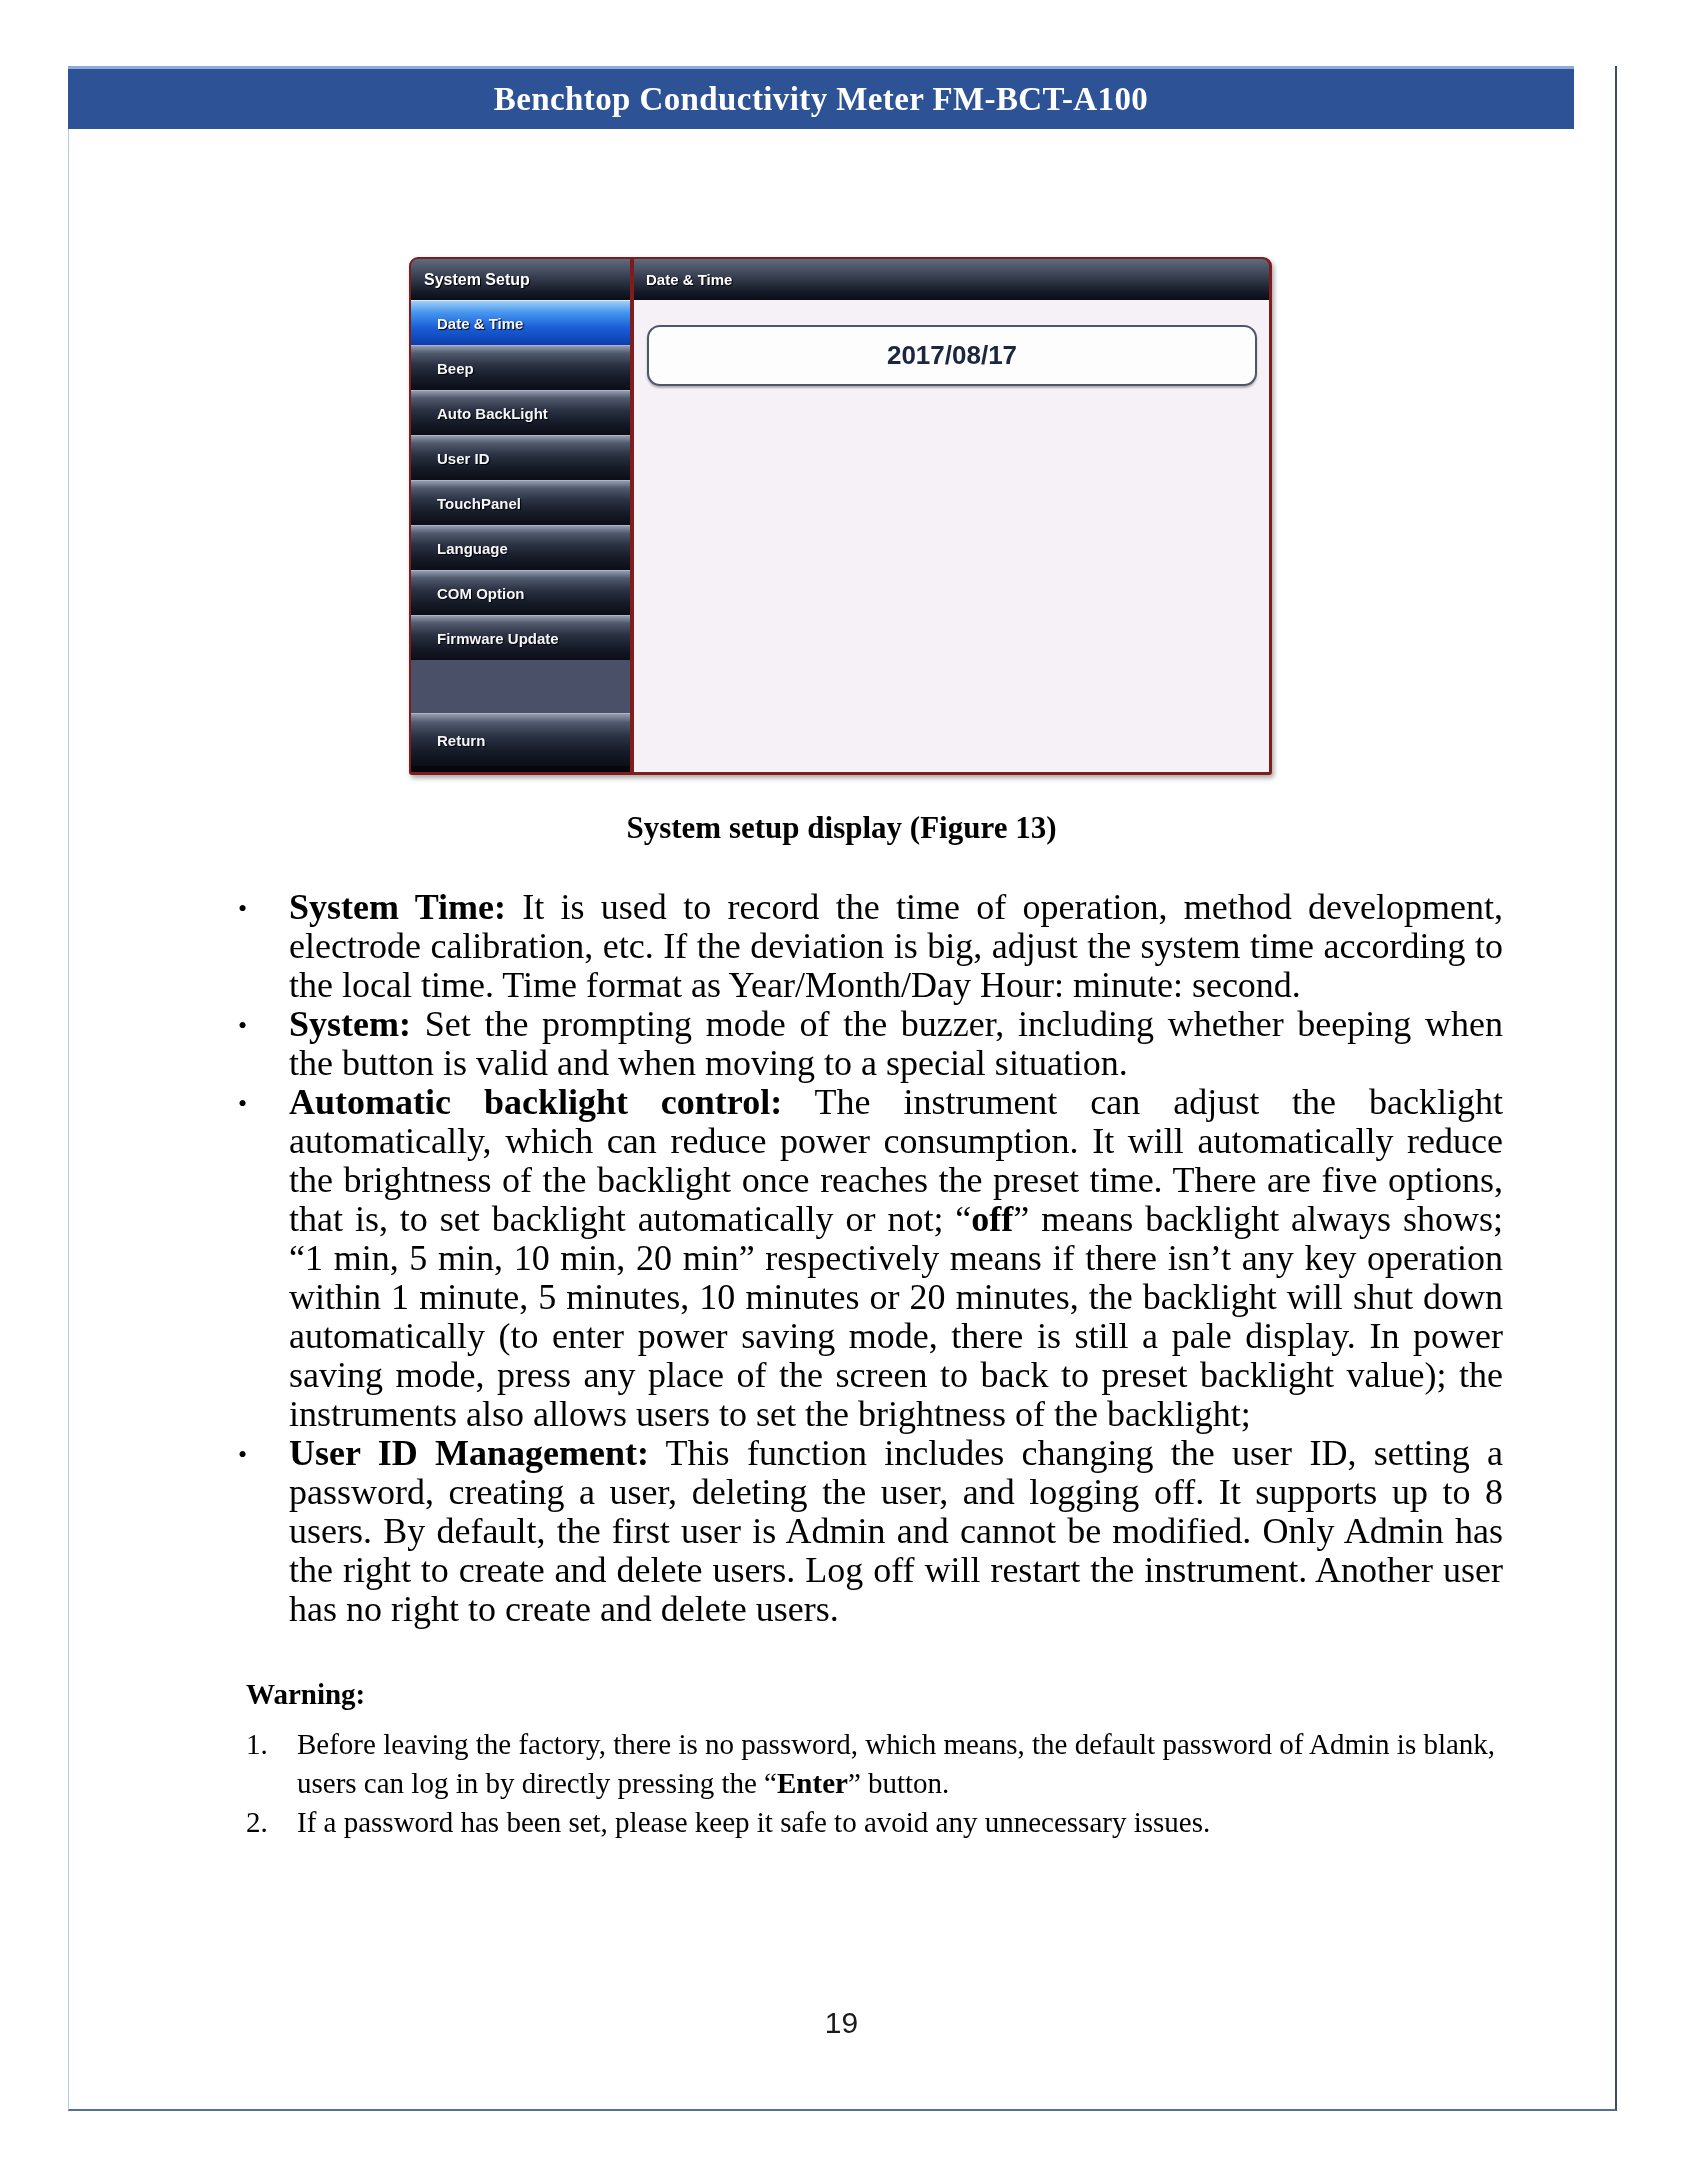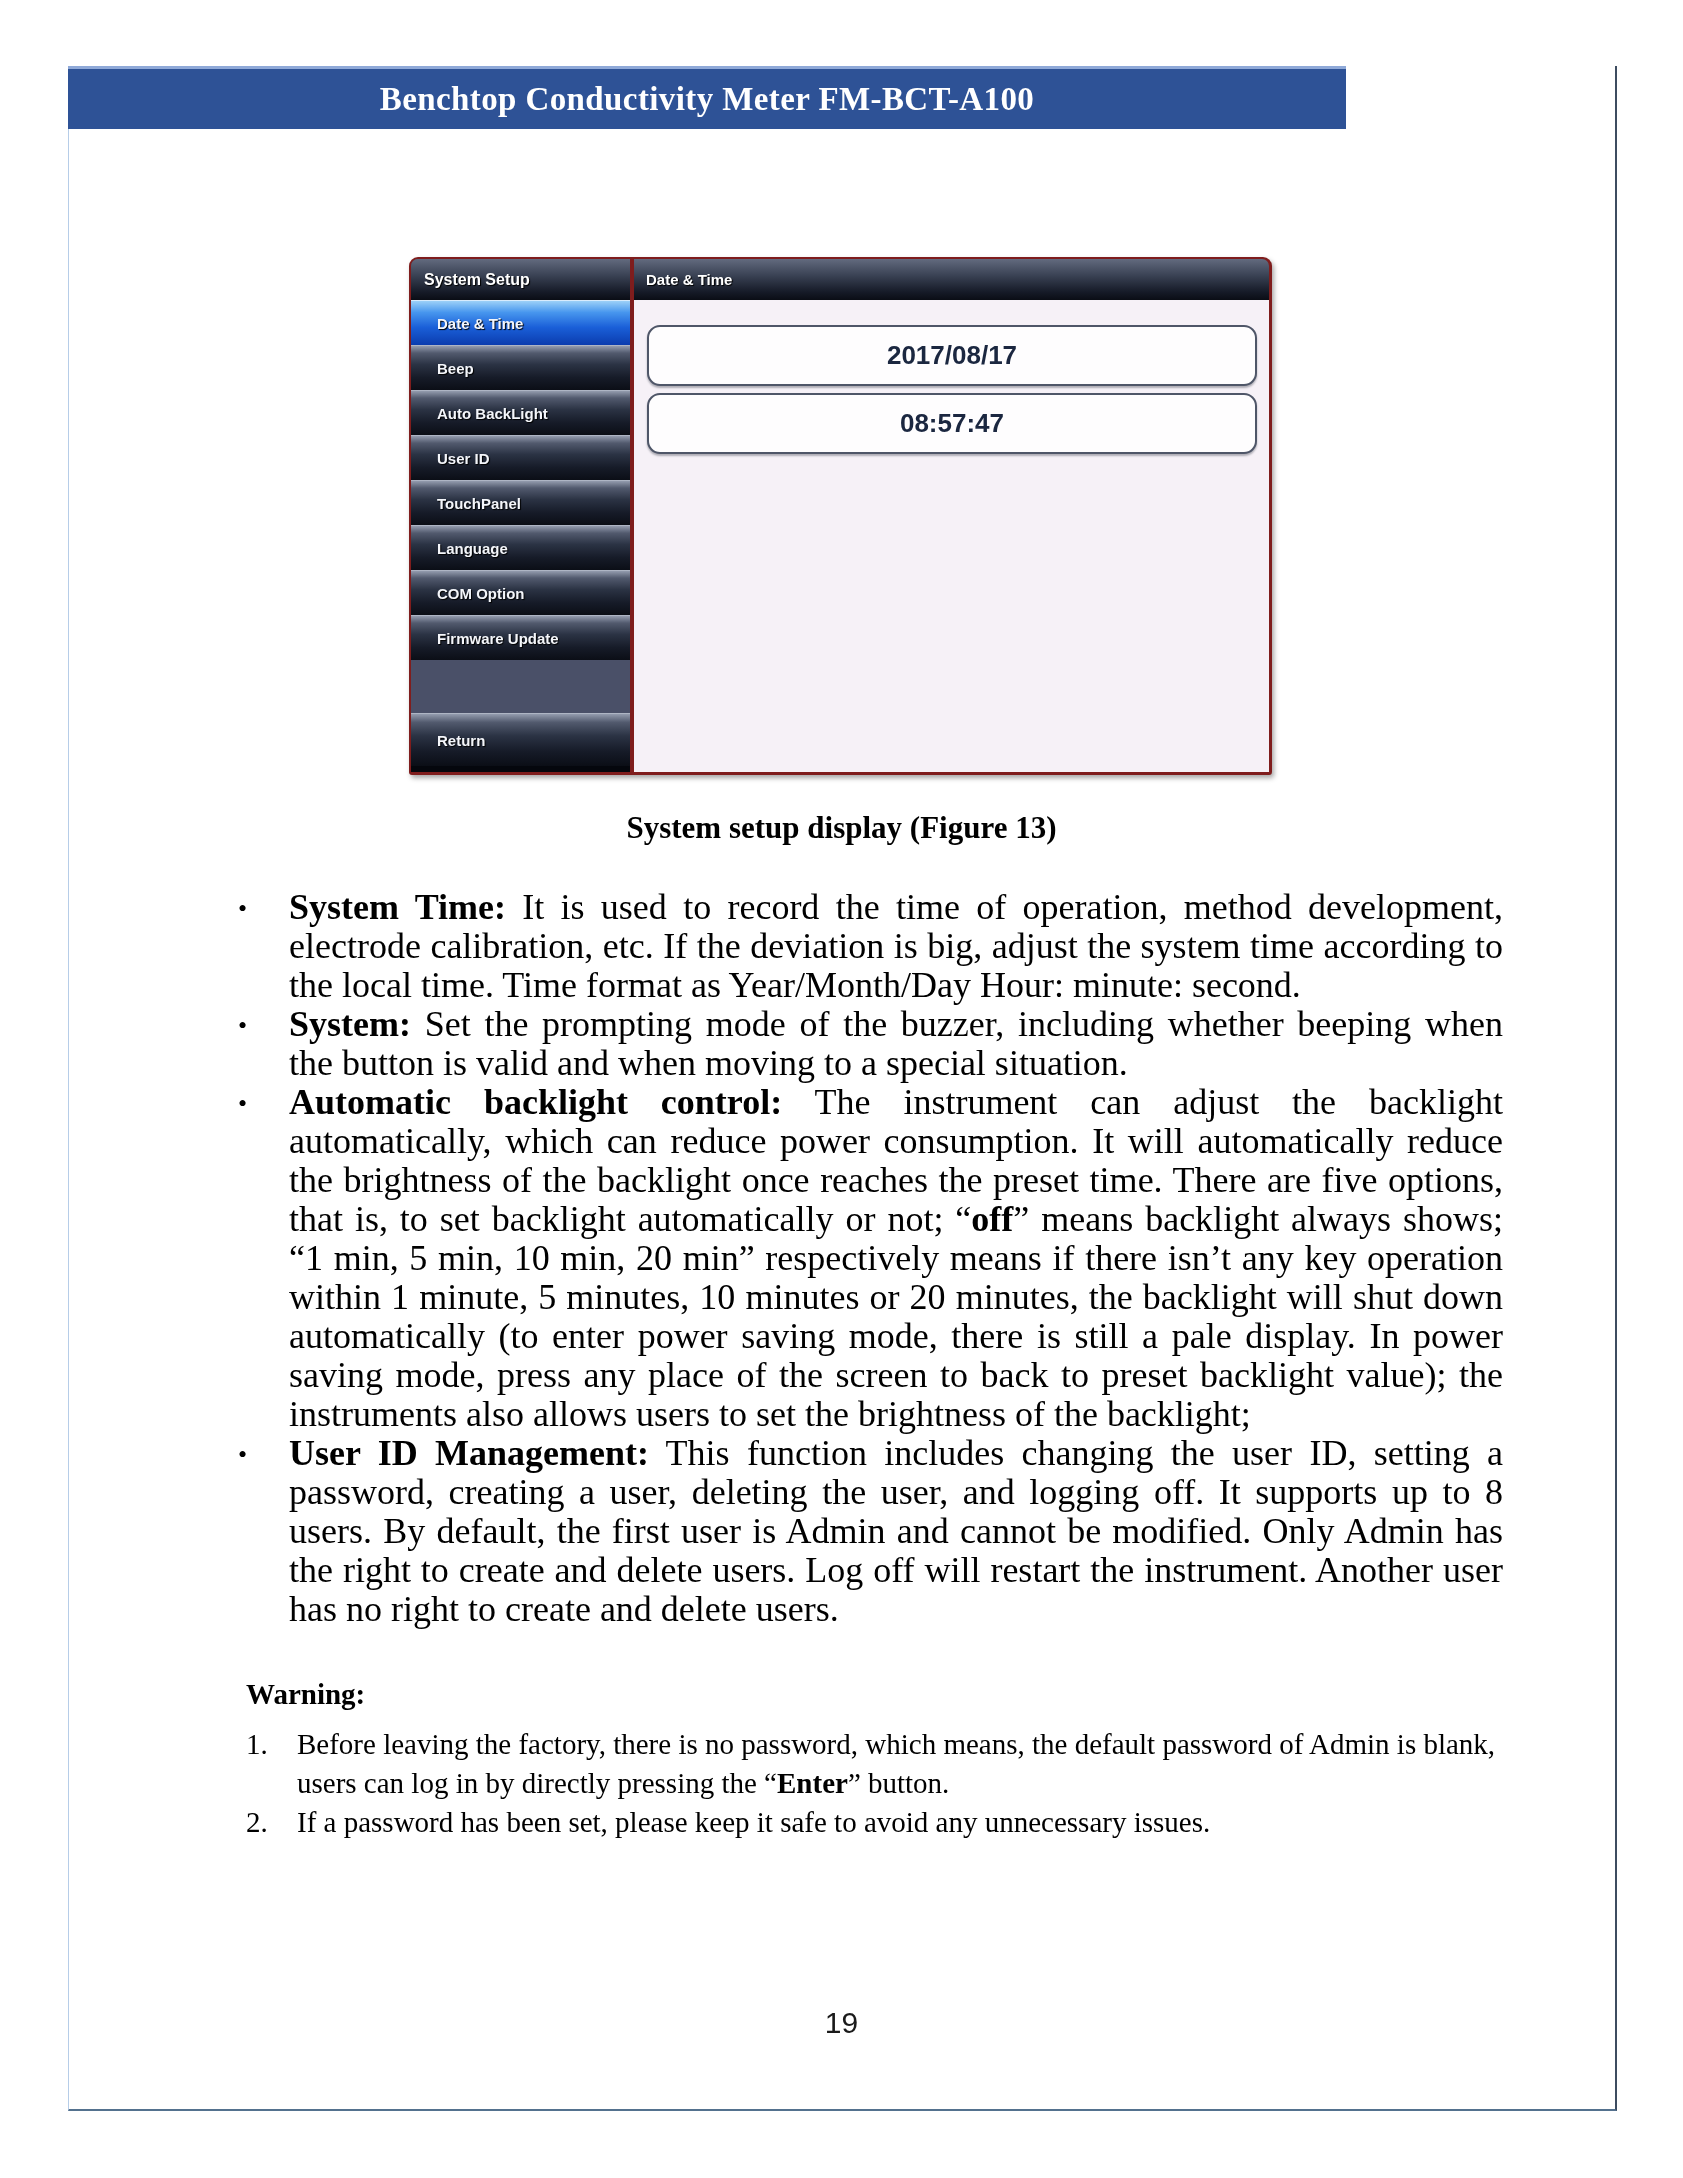--- a/index.html
+++ b/index.html
@@ -2,21 +2,21 @@
 <html><head>
 <meta charset="utf-8">
 <style>
   html,body{margin:0;padding:0;background:#ffffff;}
   .canvas{position:relative;width:1683px;height:2178px;background:#ffffff;overflow:hidden;
           font-family:"Liberation Serif", serif;color:#000;}
 
   
   .page-frame{position:absolute;left:68px;top:66px;width:1549px;height:2045px;box-sizing:border-box;
               border-left:1px solid #b6cde8;border-right:2px solid #3d4c60;border-bottom:2px solid #54718e;}
-  .header-bar{position:absolute;left:68px;top:66px;width:1278px;height:63px;box-sizing:border-box;
+  .header-bar{position:absolute;left:68px;top:66px;width:1506px;height:63px;box-sizing:border-box;
               background:#2e5296;border-top:3px solid #8fa9d8;
               display:flex;align-items:center;justify-content:center;}
   .header-title{color:#ffffff;font-weight:bold;font-size:33px;letter-spacing:0.4px;
                 font-family:"Liberation Serif", serif;}
 
   
   .shot{position:absolute;left:409px;top:257px;width:863px;height:518px;box-sizing:border-box;
         background:#7f1d1d;border-radius:9px 9px 3px 3px;padding:2px 3px 3px 2px;
         box-shadow:2px 3px 5px rgba(0,0,0,.35);display:flex;}
   .sidebar{width:219px;flex:0 0 219px;margin-right:4px;display:flex;flex-direction:column;
@@ -114,23 +114,20 @@
         <span>Return</span>
       </div>
       <div class="sb-bottom"></div>
     </div>
     <div class="panel">
       <div class="p-header">Date &amp; Time</div>
       <div class="p-body">
         <div class="box">
           <span>2017/08/17</span>
         </div>
-        <div class="box">
-          <span>08:57:47</span>
-        </div>
       </div>
     </div>
   </div>
 
   <div class="caption">System setup display (Figure 13)</div>
 
   <div class="bullets" id="bullets">
       <div class="b-row">
         <span class="b-dot">•</span>
         <p class="b-text"><b>System Time:</b><span> It is used to record the time of operation, method development, electrode calibration, etc. If the deviation is big, adjust the system time according to the local time. Time format as Year/Month/Day Hour: minute: second.</span></p>

